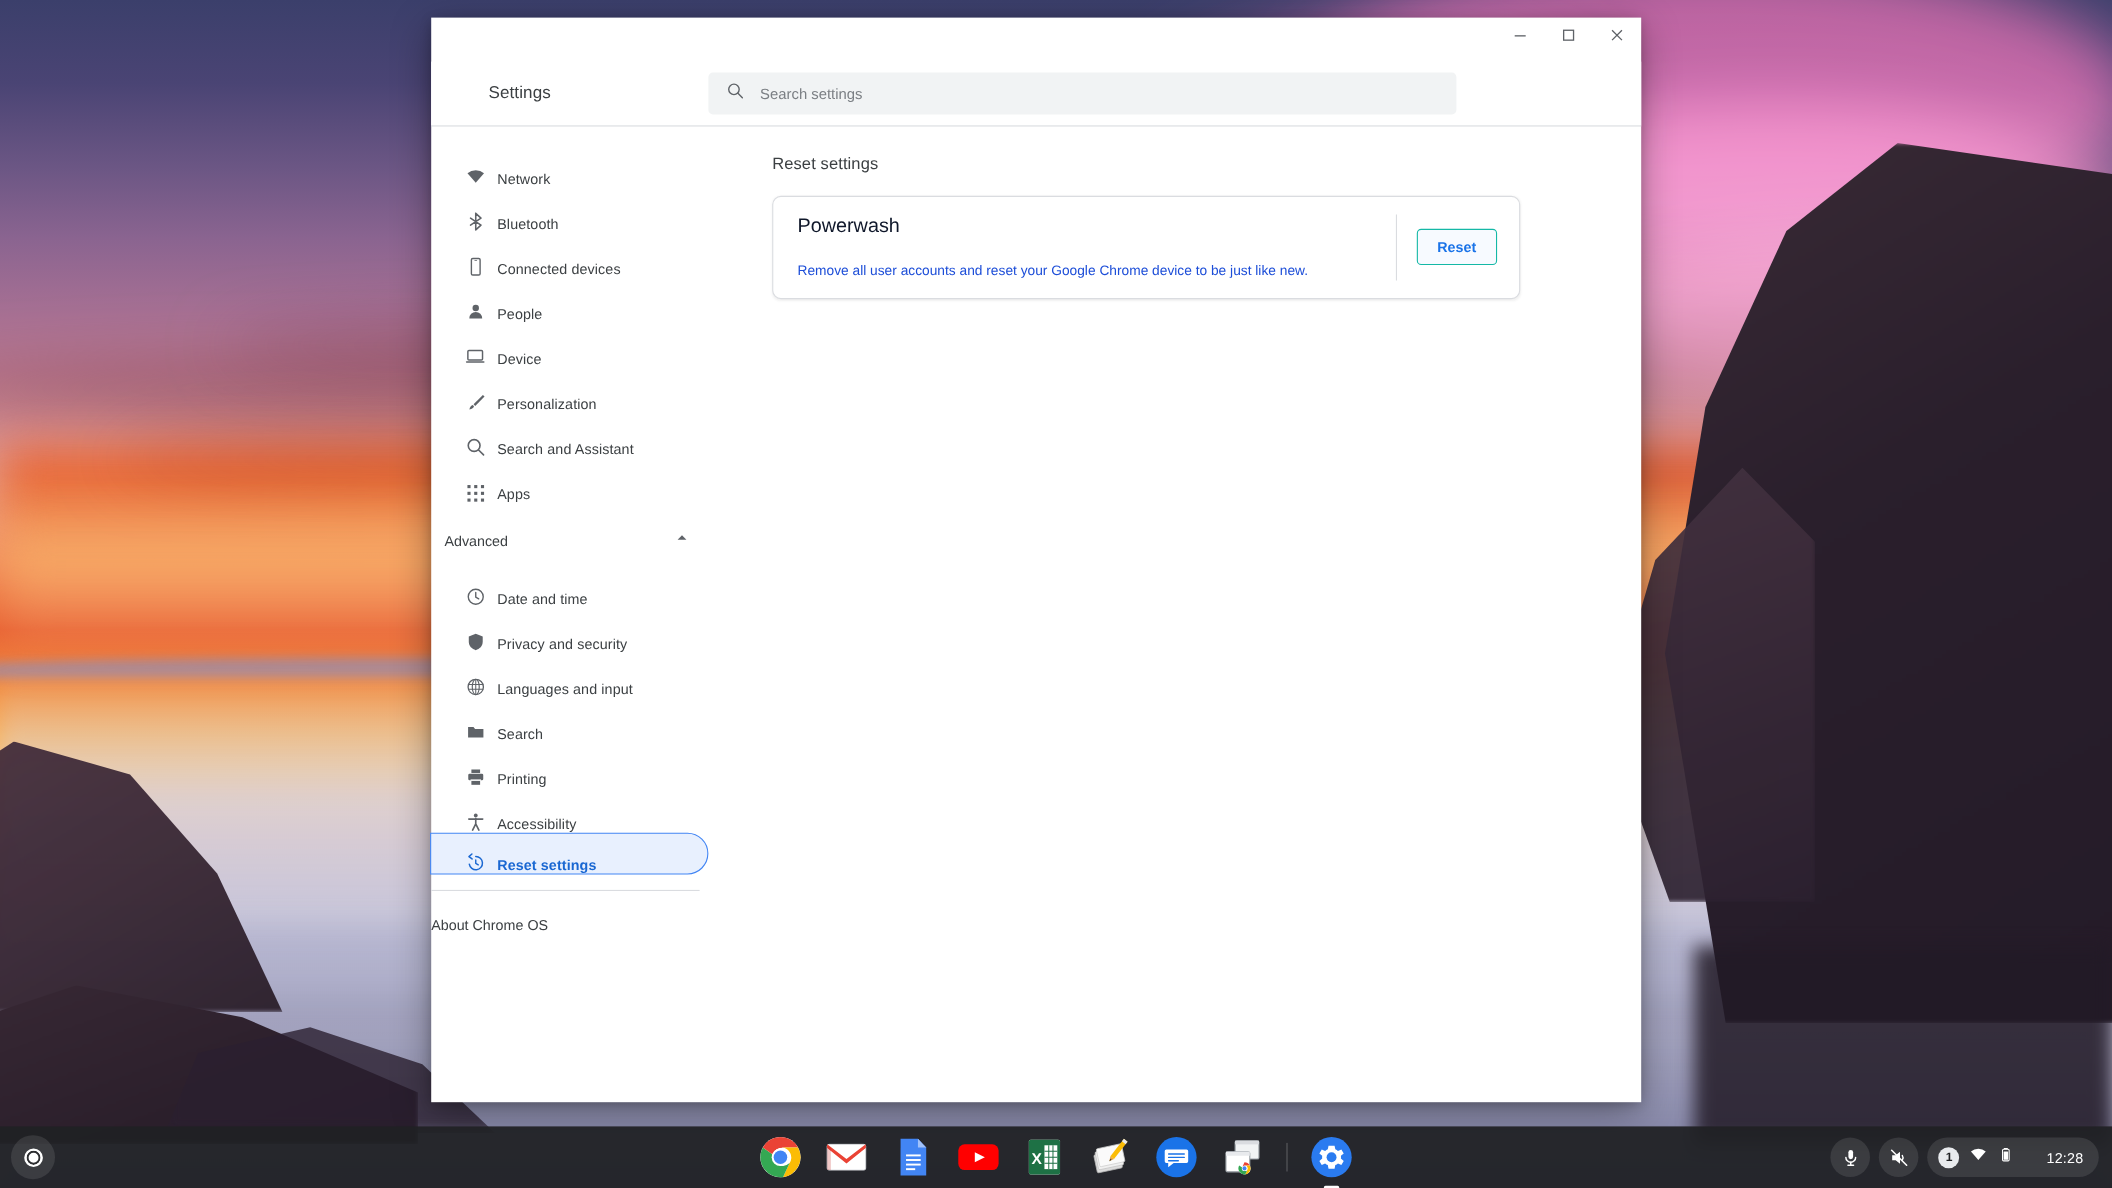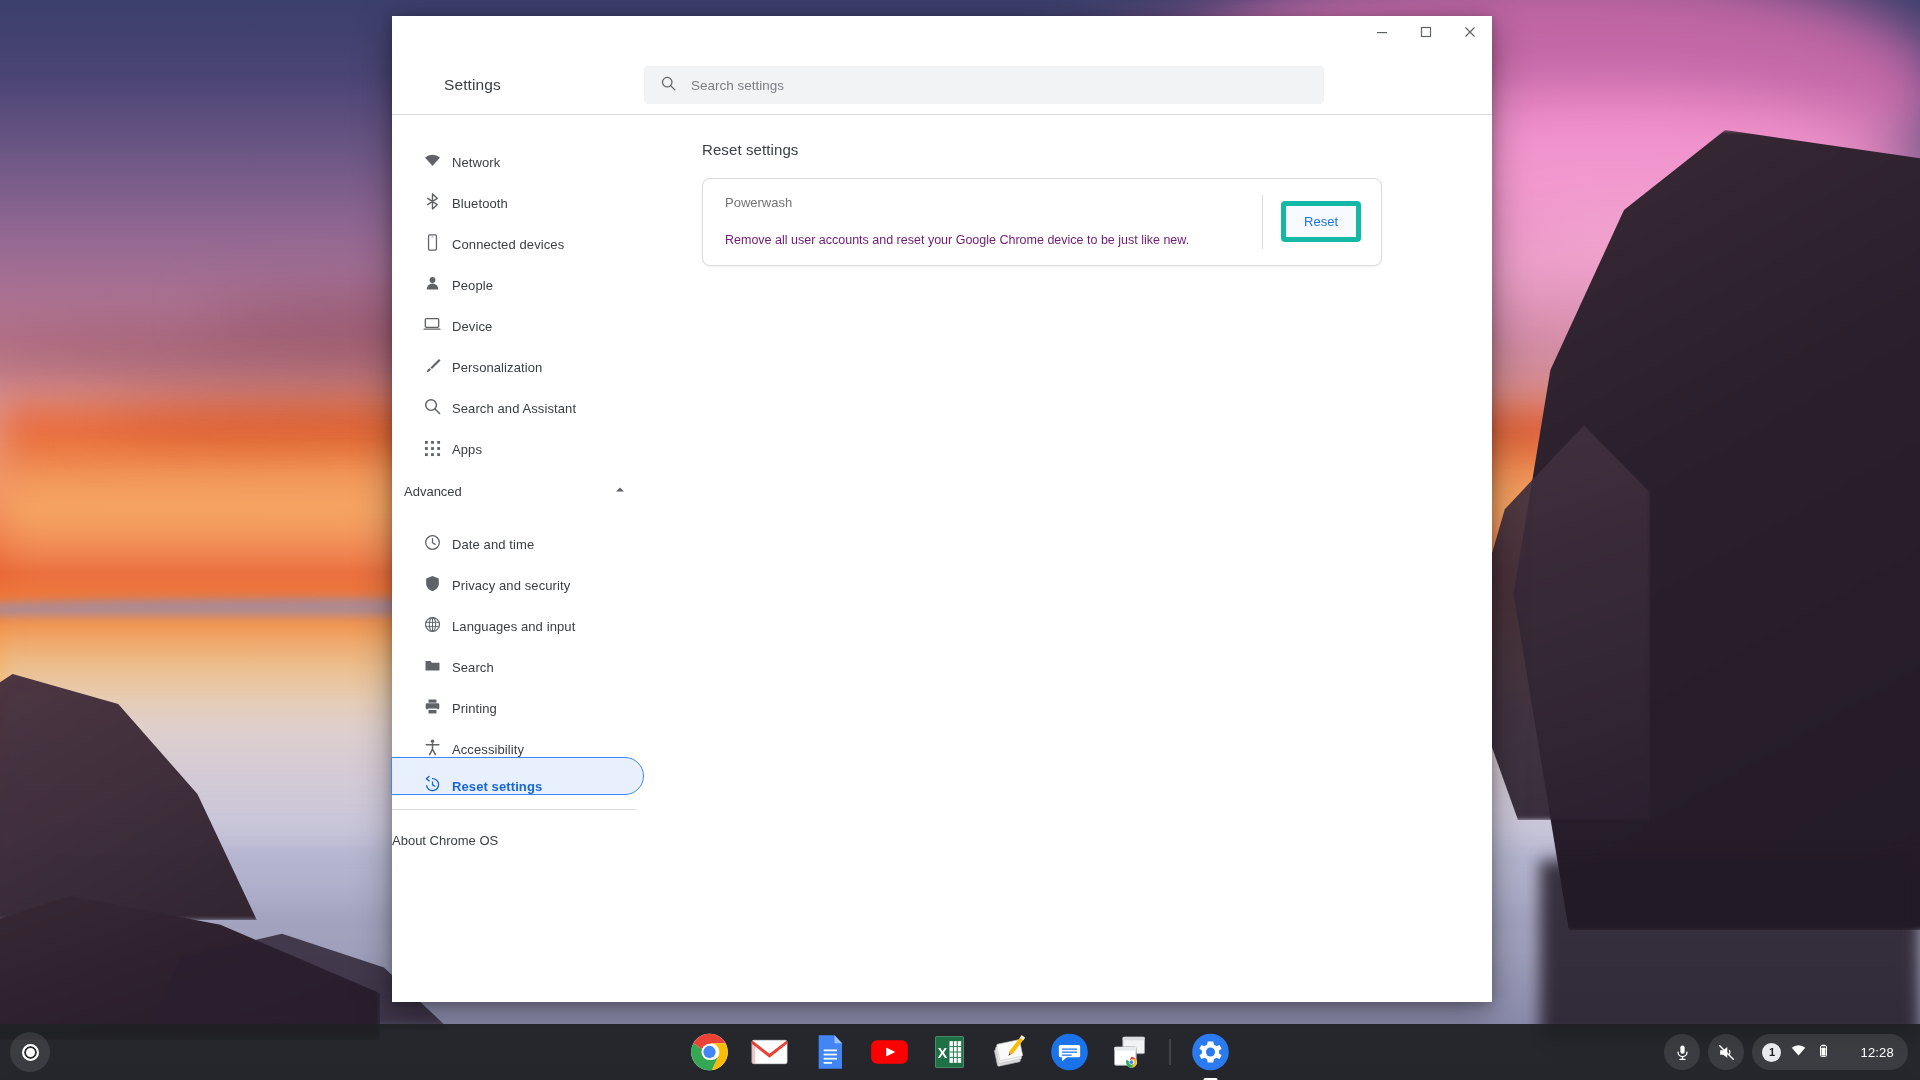--- a/index.html
+++ b/index.html
@@ -148,26 +148,26 @@
   }
   .main-heading {
     font-size:15px; color:#3c4043; letter-spacing:.1px; margin-bottom:20px;
   }
   .card {
     width:680px; background:#fff; border:1px solid #dadce0; border-radius:8px;
     display:flex; align-items:center; padding:16px 20px 16px 22px;
     box-shadow:0 1px 2px rgba(60,64,67,.08);
   }
   .card-text { flex:1; min-width:0; }
-  .card-title { font-size:13px; color:#737373; margin-bottom:22px; }
-  .card-desc  { font-size:12.5px; color:#701a75; line-height:1.35; }
+  .card-title { font-size:18px; color:#0f172a; margin-bottom:22px; }
+  .card-desc  { font-size:12.5px; color:#1d4ed8; line-height:1.35; }
   .card-sep { width:1px; align-self:stretch; background:#dadce0; margin:0 18px 0 10px; }
   .reset-btn {
-    background:#f7faff; border:5px solid #14b8a6; border-radius:4px;
-    color:#1a73e8; font-size:13px; font-weight:normal;
+    background:#f7faff; border:1px solid #14b8a6; border-radius:4px;
+    color:#1a73e8; font-size:13px; font-weight:bold;
     padding:8px 18px; cursor:default;
     font-family:"Liberation Sans", sans-serif;
   }
 
   
   #shelf {
     position:absolute; left:0; bottom:0; width:1920px; height:56px;
     background:rgba(32,33,36,.94);
     z-index:40;
   }

